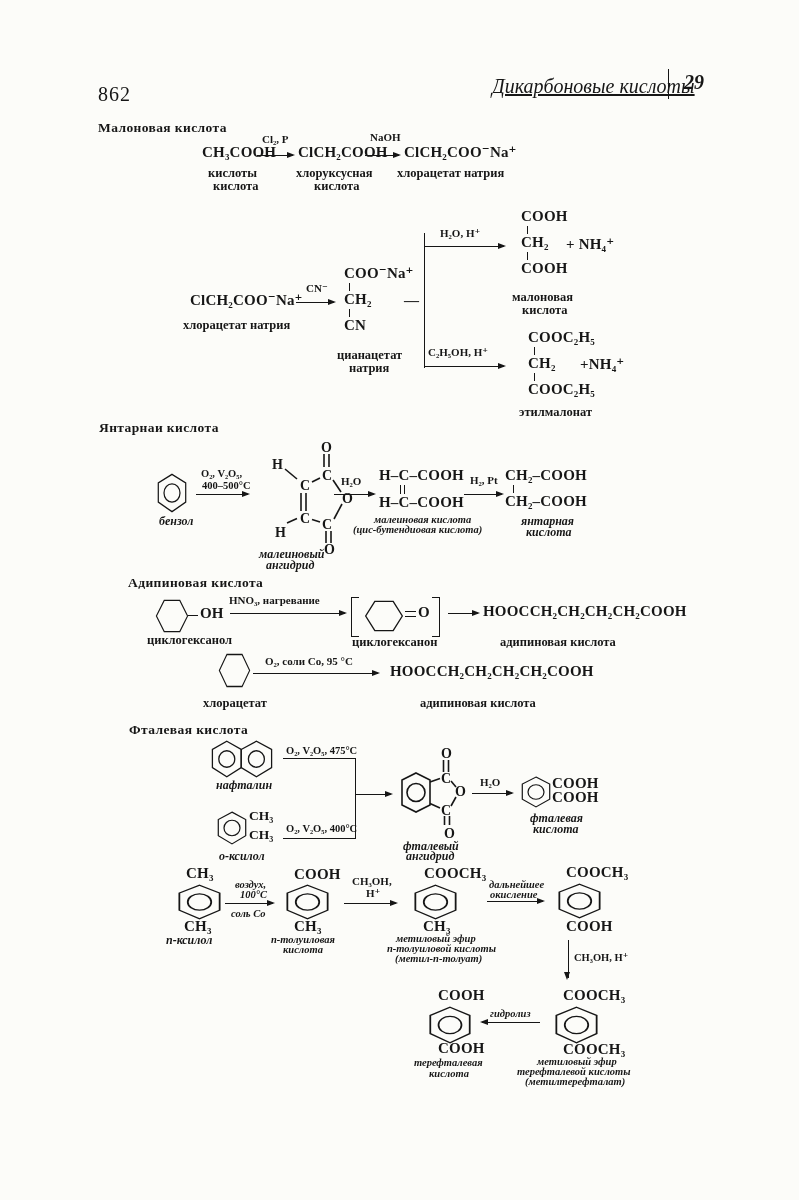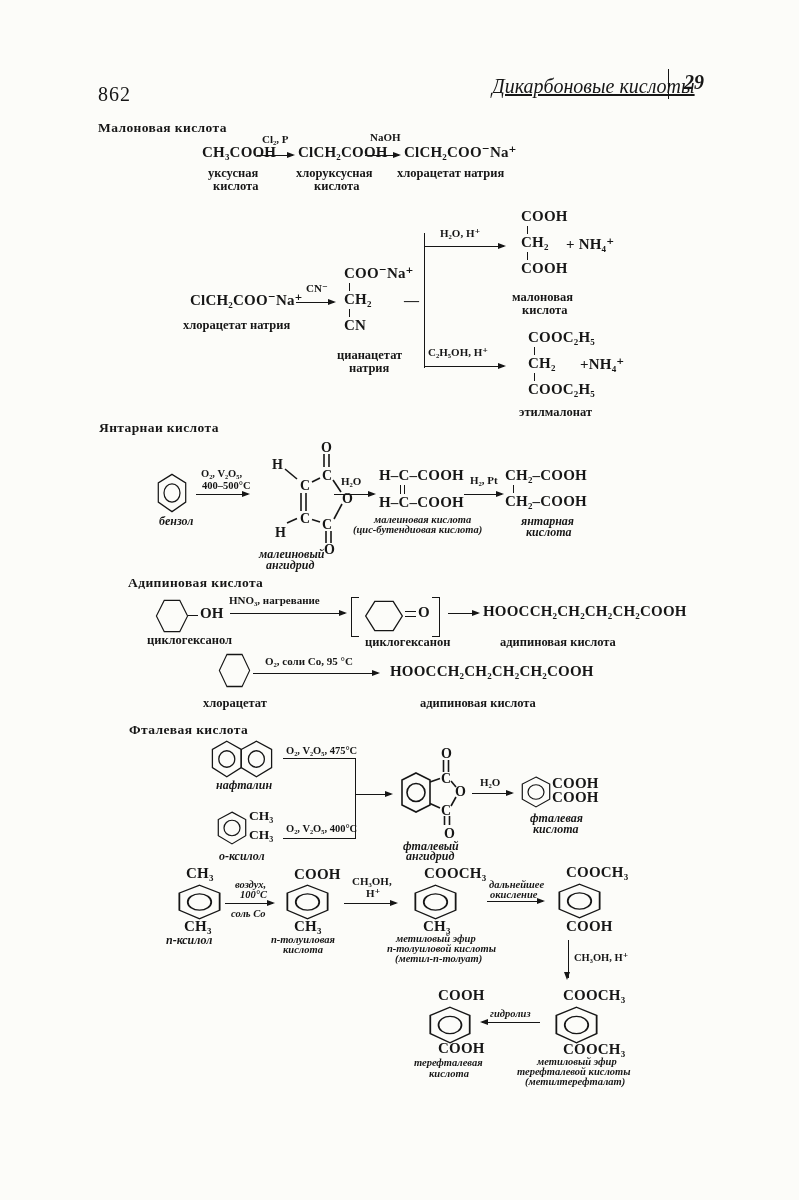--- a/index.html
+++ b/index.html
@@ -54,21 +54,21 @@
 
   <div class="abs title" style="left:98px;top:121px">Малоновая кислота</div>
 
   <div class="abs fm" style="left:202px;top:145px">CH₃COOH</div>
   <div class="abs rg" style="left:262px;top:134px">Cl₂, P</div>
   <div class="harr" style="left:257px;top:155px;width:36px"></div>
   <div class="abs fm" style="left:298px;top:145px">ClCH₂COOH</div>
   <div class="abs rg" style="left:370px;top:132px">NaOH</div>
   <div class="harr" style="left:365px;top:155px;width:34px"></div>
   <div class="abs fm" style="left:404px;top:145px">ClCH₂COO⁻Na⁺</div>
-  <div class="abs lbl" style="left:208px;top:167px">уксусная</div>
+  <div class="abs lbl" style="left:208px;top:167px">кислоты</div>
   <div class="abs lbl" style="left:213px;top:180px">кислота</div>
   <div class="abs lbl" style="left:296px;top:167px">хлоруксусная</div>
   <div class="abs lbl" style="left:314px;top:180px">кислота</div>
   <div class="abs lbl" style="left:397px;top:167px">хлорацетат натрия</div>
 
   <div class="abs fm" style="left:190px;top:293px">ClCH₂COO⁻Na⁺</div>
   <div class="abs lbl" style="left:183px;top:319px">хлорацетат натрия</div>
   <div class="abs rg" style="left:306px;top:283px">CN⁻</div>
   <div class="harr" style="left:296px;top:302px;width:38px"></div>
 
@@ -184,21 +184,21 @@
   <div class="harr" style="left:230px;top:613px;width:115px"></div>
 
   <div class="brk brkL" style="left:351px;top:597px"></div>
   <svg class="abs" style="left:364px;top:599px" width="40" height="34" viewBox="0 0 48 44" preserveAspectRatio="none">
     <polygon class="st" points="46,22 35,41 13,41 2,22 13,3 35,3"></polygon>
   </svg>
   <div class="hline" style="left:405px;top:611px;width:11px"></div>
   <div class="hline" style="left:405px;top:616px;width:11px"></div>
   <div class="abs fm" style="left:418px;top:605px">O</div>
   <div class="brk brkR" style="left:432px;top:597px"></div>
-  <div class="abs lbl" style="left:365px;top:636px">циклогексанон</div>
+  <div class="abs lbl" style="left:352px;top:636px">циклогексанон</div>
   <div class="harr" style="left:448px;top:613px;width:30px"></div>
   <div class="abs fm" style="left:483px;top:604px">HOOCCH₂CH₂CH₂CH₂COOH</div>
   <div class="abs lbl" style="left:500px;top:636px">адипиновая кислота</div>
 
   <svg class="abs" style="left:218px;top:652px" width="33" height="37" viewBox="0 0 48 44" preserveAspectRatio="none">
     <polygon class="st" points="46,22 35,41 13,41 2,22 13,3 35,3"></polygon>
   </svg>
   <div class="abs lbl" style="left:203px;top:697px">хлорацетат</div>
   <div class="abs rg" style="left:265px;top:656px">O₂, соли Co, 95 °C</div>
   <div class="harr" style="left:253px;top:673px;width:125px"></div>

